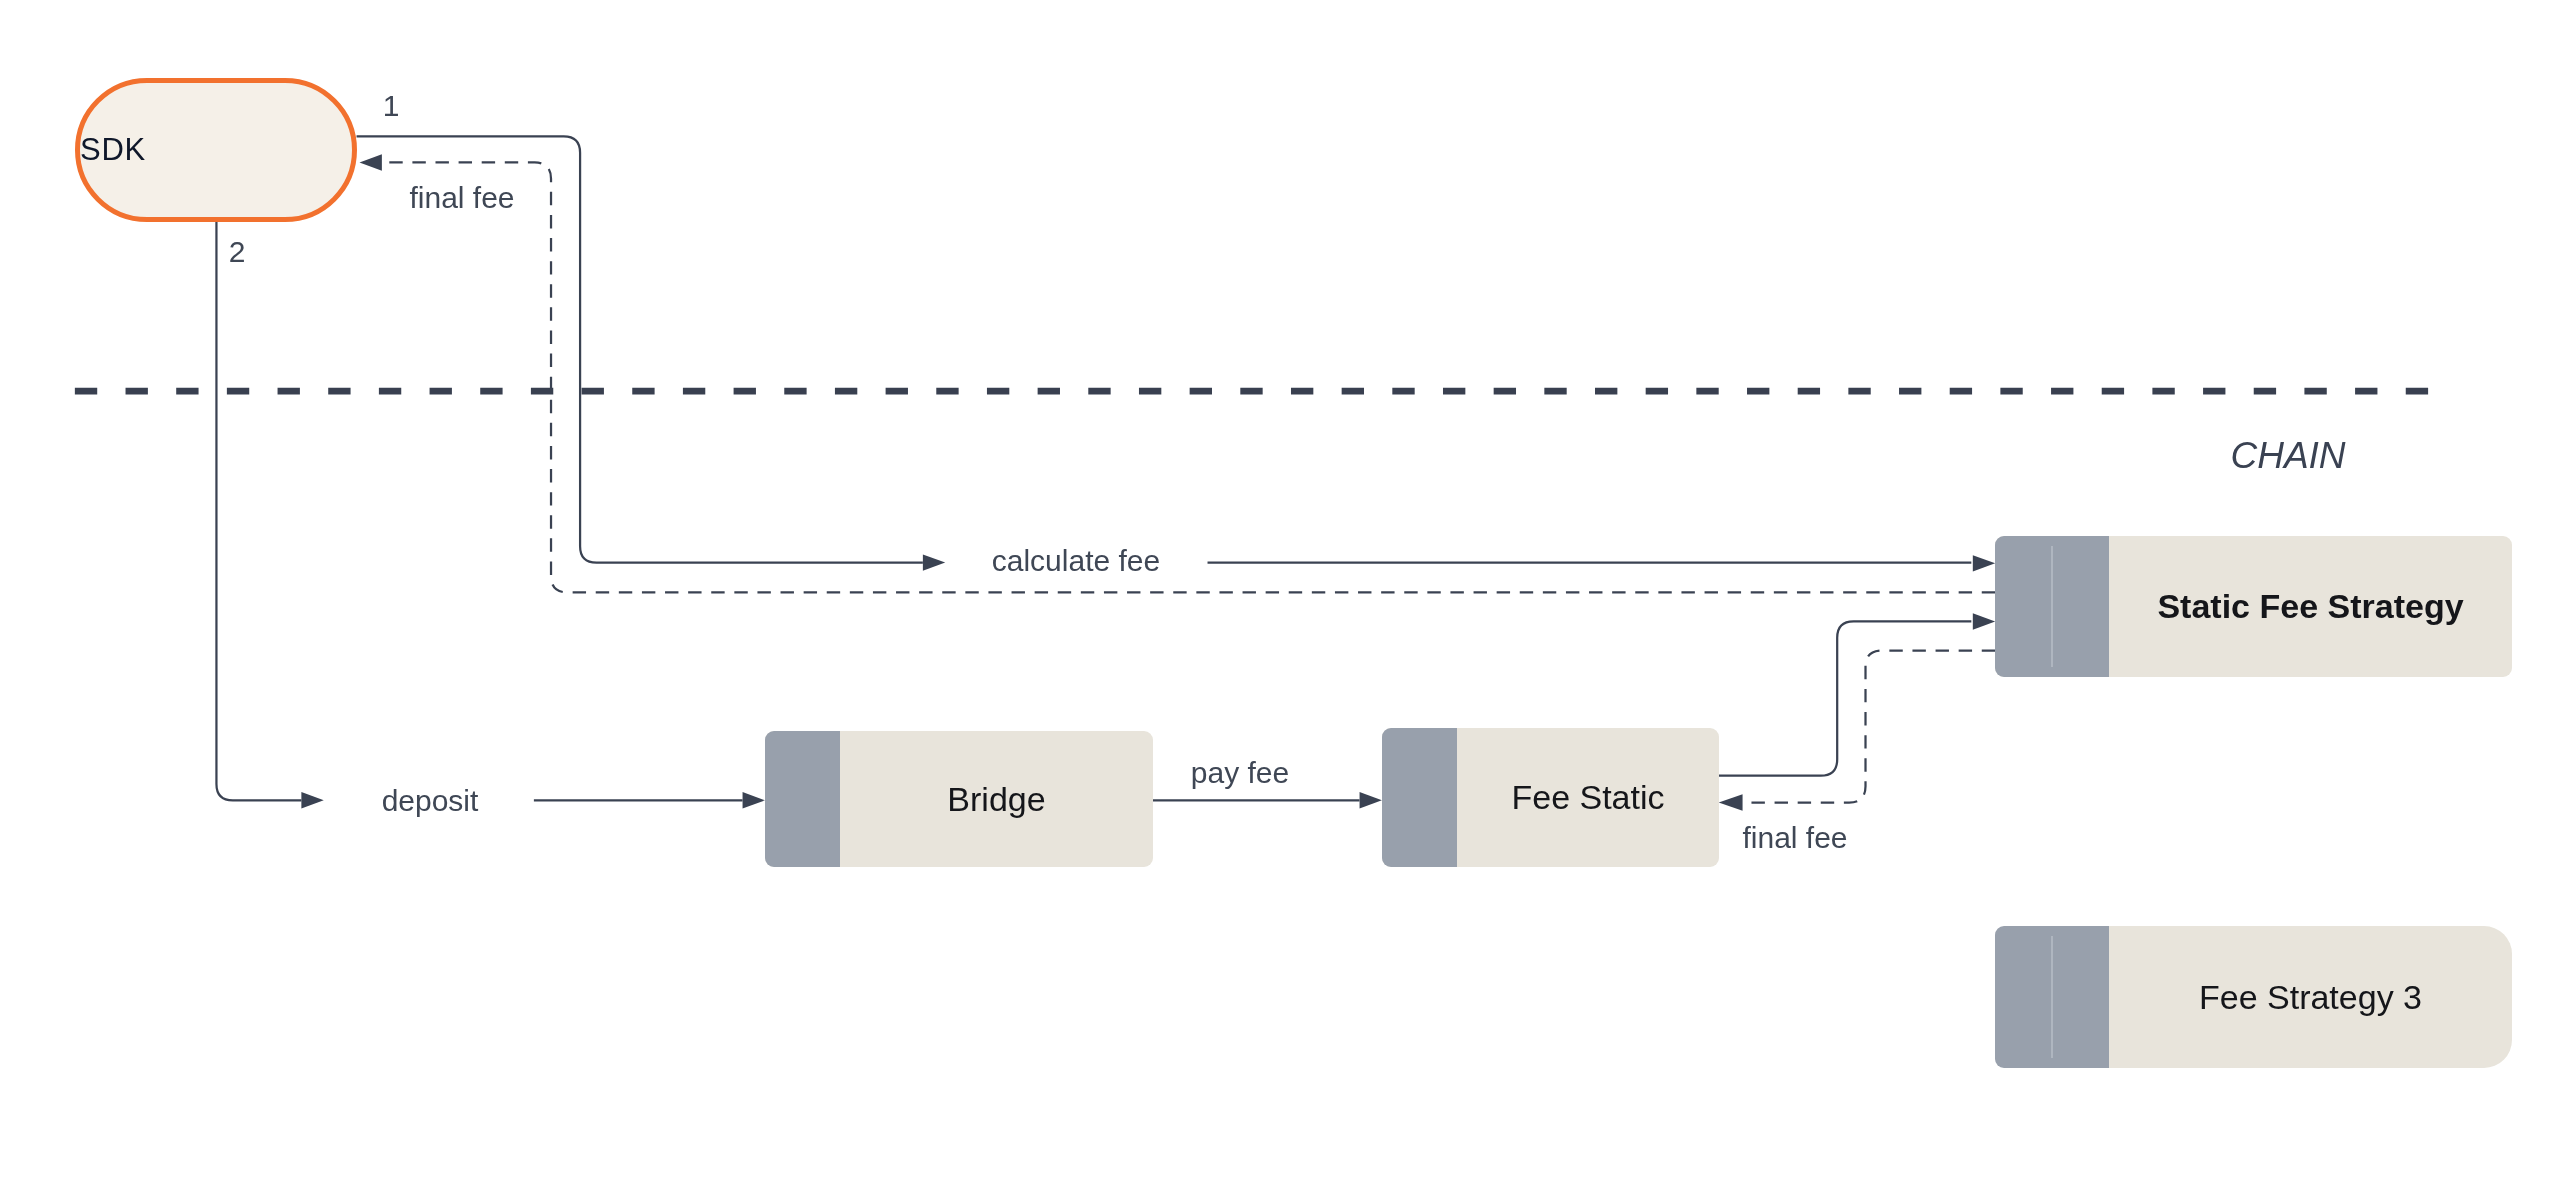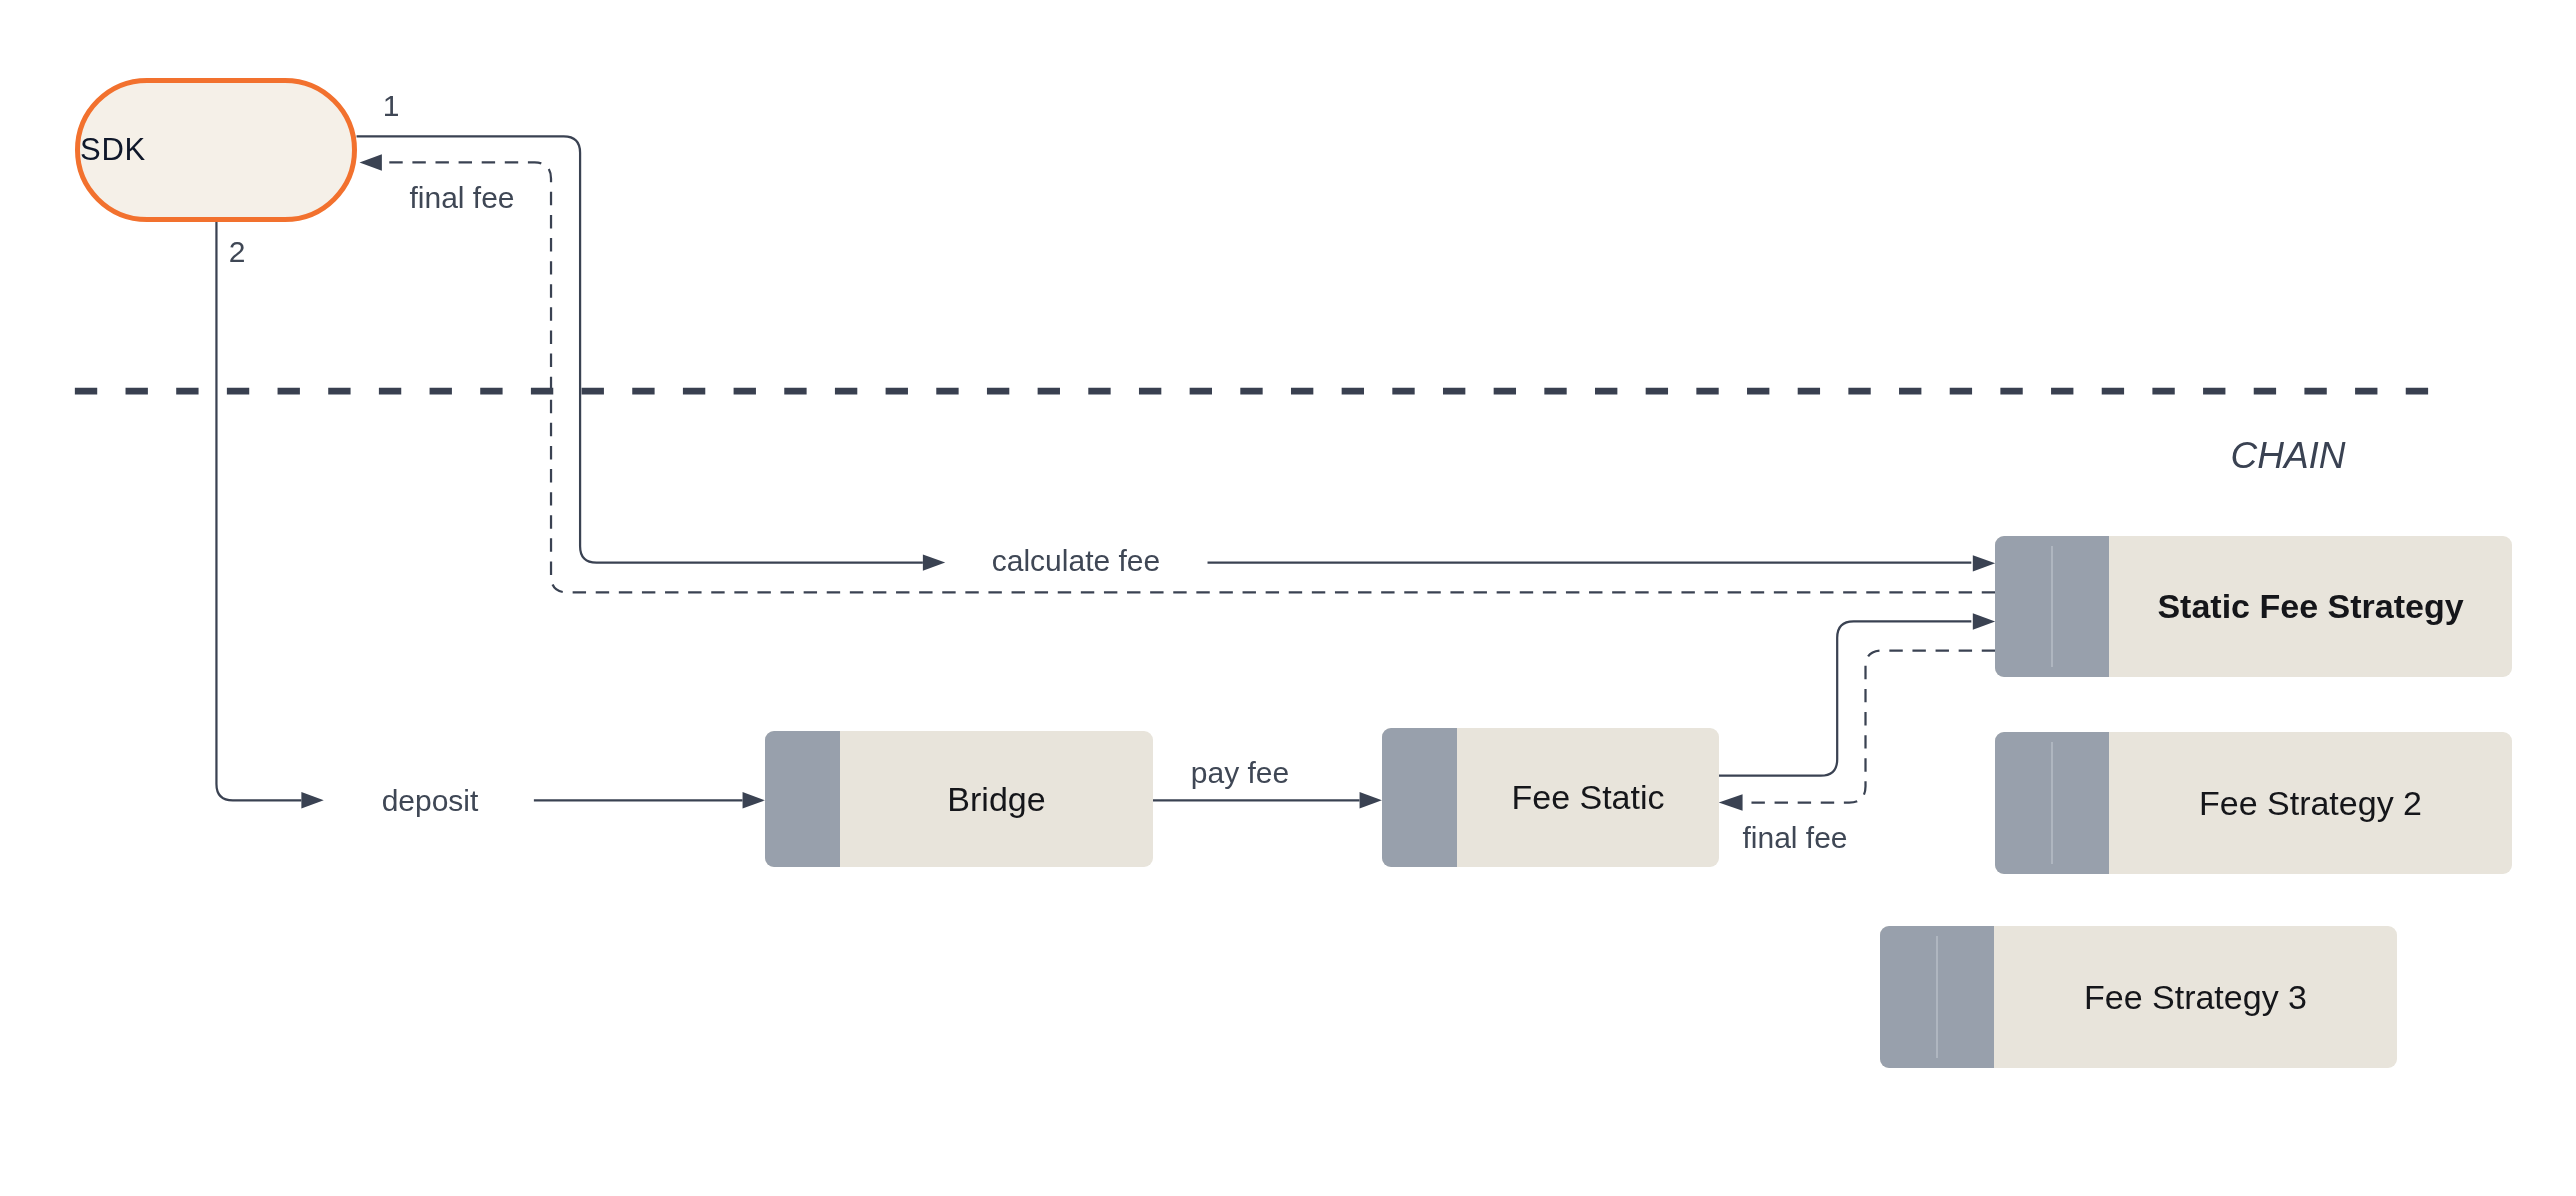--- a/index.html
+++ b/index.html
@@ -156,28 +156,22 @@
     <div class="comp-label" style="left:75px;">Fee Static</div>
   </div>
 
   <div class="comp" style="left:1995px; top:536px; width:517px; height:141px;">
     <div class="bar" style="width:114px;">
       <div class="bar-line" style="left:56px;"></div>
     </div>
     <div class="comp-label" style="left:114px;font-weight:bold;">Static Fee Strategy</div>
   </div>
 
-  <div class="comp" style="left:1995px; top:732px; width:517px; height:142px;">
-    <div class="bar" style="width:114px;">
-      <div class="bar-line" style="left:56px;"></div>
-    </div>
-    <div class="comp-label" style="left:114px;">Fee Strategy 2</div>
-  </div>
 
-  <div class="comp" style="left:1880px; top:926px; width:517px; height:142px;">
+  <div class="comp" style="left:1995px; top:926px; width:517px; height:142px;border-radius:28px;">
     <div class="bar" style="width:114px;">
       <div class="bar-line" style="left:56px;"></div>
     </div>
     <div class="comp-label" style="left:114px;">Fee Strategy 3</div>
   </div>
 
   <span class="lbl" style="left:391px; top:106px;">1</span>
 
   <span class="lbl" style="left:237px; top:252px;">2</span>
 

